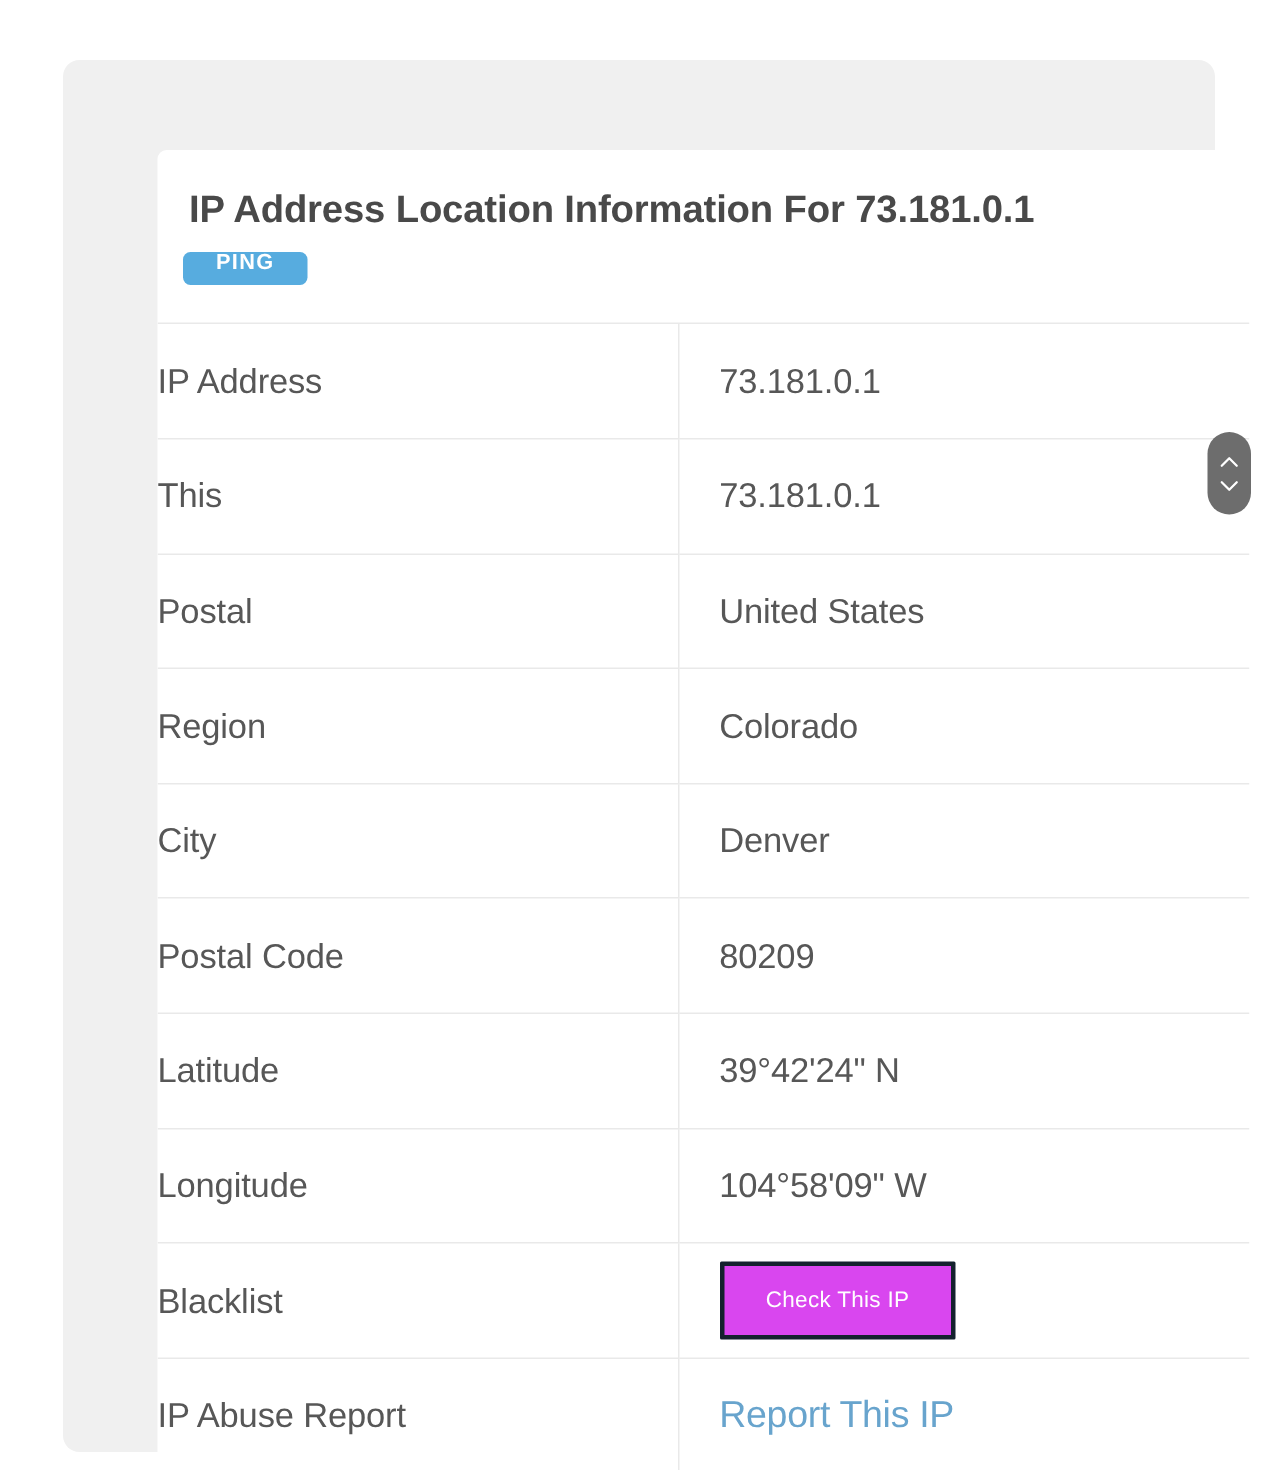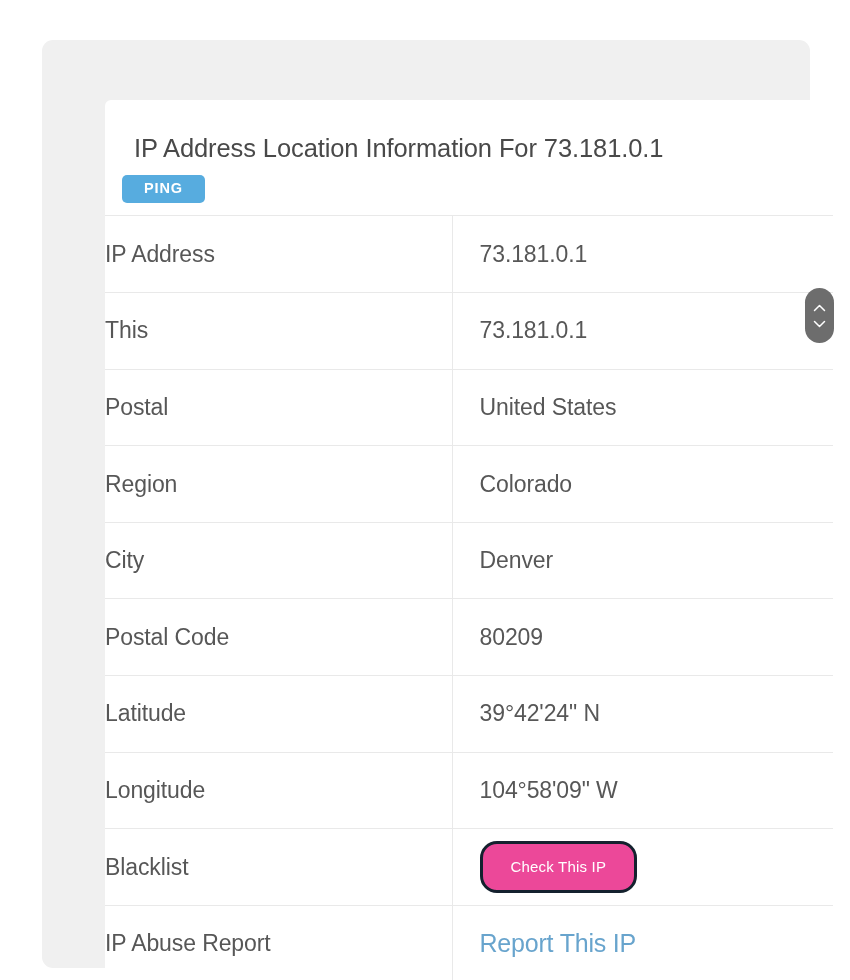--- a/index.html
+++ b/index.html
@@ -48,38 +48,38 @@
 
   
   .panel-header {
     box-sizing: border-box;
     padding: 22px 20px 0 17px;
     height: 116px;
     border-bottom: 1px solid #e9e9e9;
   }
   .panel-title {
     font-size: 25.5px;
-    font-weight: normal;
+    font-weight: bold;
     color: #494949;
     letter-spacing: -0.1px;
     line-height: 1.15;
-    margin: 12px;
+    margin: 4px;
     white-space: nowrap;
   }
   .badge-row {
     margin-top: 11px;
   }
   .ping-badge {
     display: inline-block;
     background: #57acdf;
     color: #ffffff;
     font-size: 14.5px;
     font-weight: bold;
     letter-spacing: 0.9px;
-    padding: 6px 22px 7px 22px;
+    padding: 0 22px 7px 22px;
     border-radius: 5px;
     line-height: 1;
     border: none;
     font-family: "Liberation Sans", sans-serif;
   }
 
   
   .info-table {
     width: 100%;
     border-collapse: collapse;
@@ -109,28 +109,28 @@
     padding-left: 27px;
     font-size: 23px;
     color: #575757;
     font-weight: normal;
     letter-spacing: -0.1px;
   }
 
   
   .check-btn {
     display: inline-block;
-    background: #ec4899;
+    background: #d946ef;
     color: #ffffff;
     font-family: "Liberation Sans", sans-serif;
     font-size: 15px;
     font-weight: normal;
     letter-spacing: 0.2px;
     border: 3px solid #14212e;
-    border-radius: 17px;
+    border-radius: 1px;
     padding: 15px 28px 16px 28px;
     line-height: 1;
     cursor: pointer;
     box-sizing: border-box;
   }
 
   
   .report-link {
     color: #68a4cd;
     font-size: 25px;

